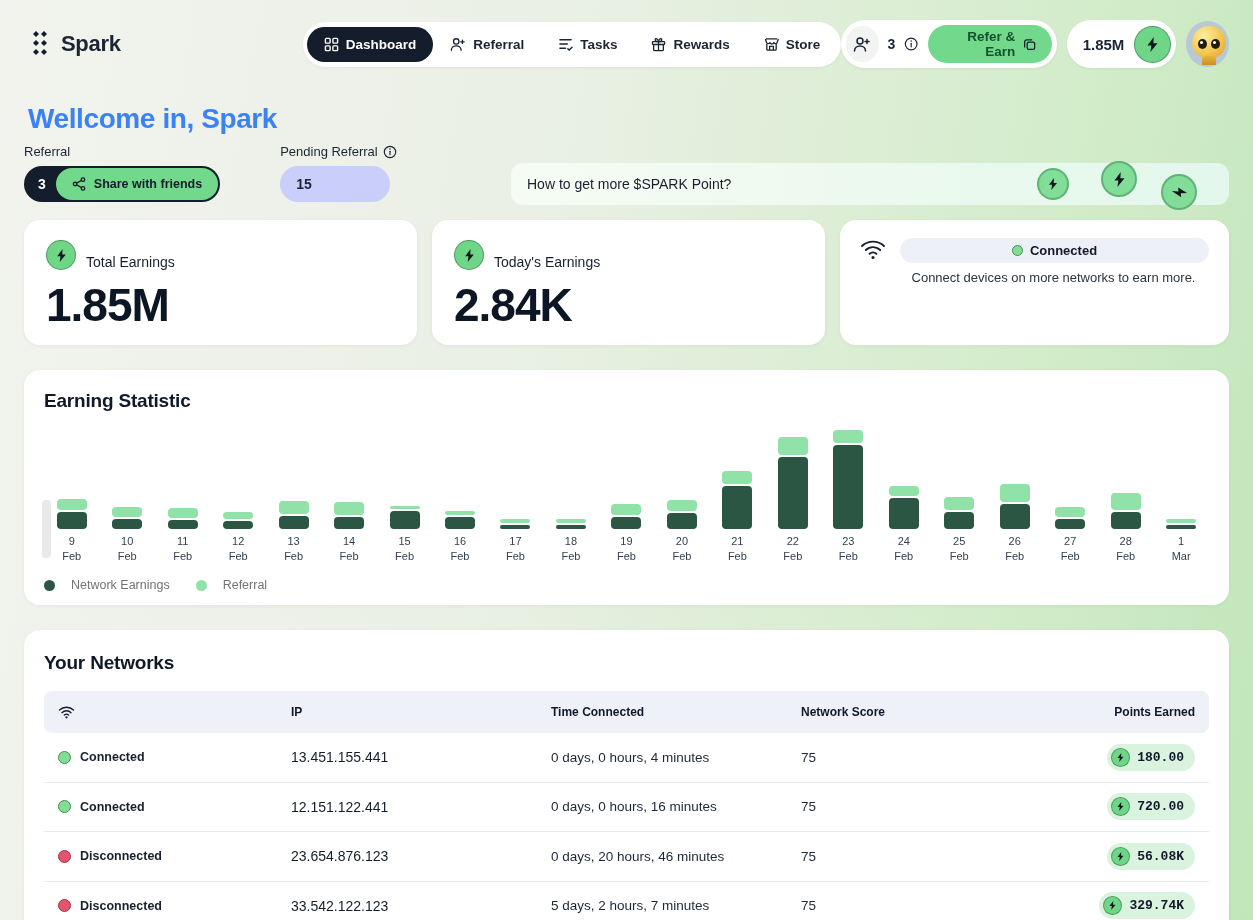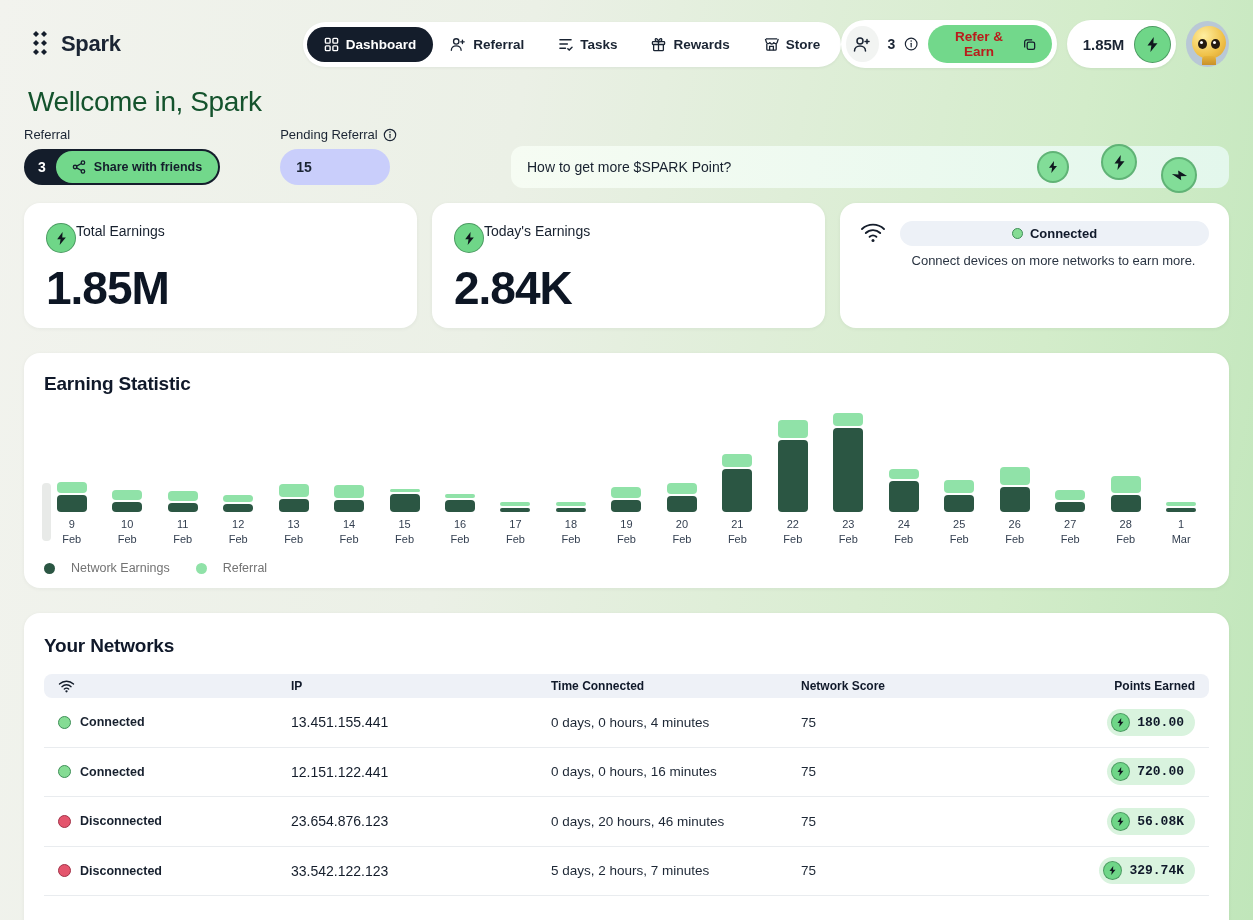--- a/index.html
+++ b/index.html
@@ -20,38 +20,38 @@
   .nav-tab { display:flex; align-items:center; gap:7px; padding:10px 17px; border-radius:20px;
              font-size:13.5px; font-weight:600; color:#1a2433; cursor:pointer; white-space:nowrap; }
   .nav-tab.active { background:#141d2b; color:#fff; }
   .nav-tab svg { flex:0 0 auto; }
   .hdr-right { margin-left:auto; display:flex; align-items:center; gap:10px; }
   .ref-capsule { background:#fff; border-radius:24px; padding:5px; display:flex; align-items:center; gap:9px;
                  box-shadow:0 1px 3px rgba(20,40,30,.06); height:48px; }
   .ref-user-circle { width:36px; height:36px; border-radius:50%; background:#f2f4f2; display:flex; align-items:center; justify-content:center; }
   .ref-count { font-size:14px; font-weight:700; }
   .refer-btn { background:#72d88b; border-radius:19px; padding:8px 15px; height:38px; display:flex; align-items:center; gap:8px;
-               font-size:13.5px; font-weight:700; color:#b91c1c; border:none; cursor:pointer; }
+               font-size:13.5px; font-weight:700; color:#14532d; border:none; cursor:pointer;text-align:right; }
   .pts-capsule { background:#fff; border-radius:24px; padding:5px 5px 5px 16px; display:flex; align-items:center; gap:10px;
                  box-shadow:0 1px 3px rgba(20,40,30,.06); height:48px; }
   .pts-value { font-size:15px; font-weight:700; }
   .bolt-circle { border-radius:50%; background:#6fd688; border:1.5px solid rgba(30,85,50,.45);
                  display:flex; align-items:center; justify-content:center; }
   .bolt-lg { width:37px; height:37px; }
   .avatar { width:46px; height:46px; border-radius:50%; background:#b9c8d6; position:relative; overflow:hidden; cursor:pointer; }
   .avatar .head { position:absolute; left:6px; top:5px; width:34px; height:33px; border-radius:50%;
                   background:radial-gradient(circle at 35% 30%, #ffeea0, #f0c24a 60%, #d99c2b); }
   .avatar .eye { position:absolute; top:18px; width:9px; height:10px; border-radius:50%; background:#241a10; }
   .avatar .eye:after { content:""; position:absolute; left:2px; top:1.5px; width:3px; height:3px; border-radius:50%; background:#fff; }
   .avatar .eye.l { left:12px; } .avatar .eye.r { left:25px; }
   .avatar .body { position:absolute; left:16px; bottom:2px; width:14px; height:9px; border-radius:4px 4px 0 0;
                   background:linear-gradient(#e8b53a,#c8902a); }
 
   
-  .welcome-title { font-size:28px; font-weight:400; letter-spacing:-0.4px; color:#14532d; margin:19px 0 0 4px; }
+  .welcome-title { font-size:28px; font-weight:700; letter-spacing:-0.4px; color:#3b82f6; margin:36px 0 0 4px; }
   .widgets-row { display:flex; align-items:flex-end; margin-top:9px; }
   .widget-col { display:flex; flex-direction:column; gap:7px; }
   .widget-label { font-size:13px; font-weight:500; color:#1a2433; display:flex; align-items:center; gap:5px; }
   .referral-pill { background:#141d2b; border-radius:19px; padding:2px; display:flex; align-items:center; height:36px; width:fit-content; }
   .referral-pill .cnt { color:#fff; font-size:14px; font-weight:700; padding:0 10px 0 12px; }
   .share-btn { background:#72d88b; border-radius:16px; height:32px; display:flex; align-items:center; gap:8px;
                padding:0 16px; font-size:12.5px; font-weight:700; color:#141d2b; border:none; cursor:pointer; }
   .pending-col { margin-left:60px; }
   .pending-pill { background:#c9cefb; border-radius:18px; height:36px; width:110px; display:flex; align-items:center;
                   padding-left:16px; font-size:14px; font-weight:700; }
@@ -64,21 +64,21 @@
                  display:flex; align-items:center; justify-content:center; }
   .banner-bolt.b1 { width:32px; height:32px; left:22px; top:5px; }
   .banner-bolt.b2 { width:36px; height:36px; left:86px; top:-2px; }
   .banner-bolt.b3 { width:36px; height:36px; left:146px; top:11px; }
   .banner-bolt.b3 svg { transform:rotate(85deg); }
 
   
   .stats-row { display:flex; gap:15px; margin-top:18px; }
   .card { background:#fff; border-radius:16px; box-shadow:0 1px 4px rgba(20,40,30,.05); }
   .stat-card { width:393px; height:125px; padding:20px 22px; }
-  .stat-top { display:flex; align-items:flex-start; }
+  .stat-top { display:flex; align-items:flex-end; gap:10px; }
   .bolt-sm { width:30px; height:30px; }
   .stat-label { font-size:14px; font-weight:500; color:#17202e; }
   .stat-value { font-size:46px; font-weight:600; letter-spacing:-1px; color:#0d1624; margin-top:8px; }
   .device-card { width:389px; height:125px; padding:18px 20px; display:flex; flex-direction:column; }
   .device-top { display:flex; align-items:flex-start; gap:14px; }
   .conn-pill { flex:1; background:#edf1f7; border-radius:14px; height:25px; display:flex; align-items:center; justify-content:center; gap:7px;
                font-size:13px; font-weight:700; color:#10192a; }
   .dot { border-radius:50%; display:inline-block; }
   .dot-conn { width:11px; height:11px; background:#85dc94; border:1.5px solid #3f8f58; }
   .device-hint { font-size:13px; color:#2a3442; text-align:center; margin:7px 0 0 38px; }
@@ -99,21 +99,21 @@
   .seg-light { background:#90e2a8; border-radius:4px; }
   .seg-dark { background:#2b5643; border-radius:4px; }
   .labels-row { display:flex; margin-top:5px; }
   .labels-row .bar-lbl { flex:1; text-align:center; font-size:11px; color:#333f50; line-height:15px; }
   .legend { display:flex; align-items:center; gap:26px; margin-top:14px; }
   .legend-item { display:flex; align-items:center; gap:16px; font-size:12.5px; color:#737373; }
   .legend-dot { width:11px; height:11px; border-radius:50%; }
 
   
   .net-card { margin-top:25px; padding:22px 20px 0 20px; height:400px; }
-  .tbl-head { margin-top:17px; background:#eef1f7; border-radius:8px; height:24px;
+  .tbl-head { margin-top:17px; background:#eef1f7; border-radius:8px; height:42px;
               display:grid; grid-template-columns:233px 260px 250px 280px 1fr; align-items:center; padding:0 14px; }
   .th { font-size:12px; font-weight:700; color:#10192a; }
   .th.right { text-align:right; }
   .tbl-row { display:grid; grid-template-columns:233px 260px 250px 280px 1fr; align-items:center;
              height:49.5px; padding:0 14px; border-bottom:1px solid #e9ecef; }
   .status-cell { display:flex; align-items:center; gap:9px; font-size:12.5px; font-weight:700; color:#17202e; }
   .status-dot { width:13px; height:13px; }
   .status-dot.connected { background:#85dc94; border:1.5px solid #3f8f58; }
   .status-dot.disconnected { background:#e4556d; border:1.5px solid #a23248; }
   .td-ip { font-size:14px; font-weight:500; color:#141d2b; }

